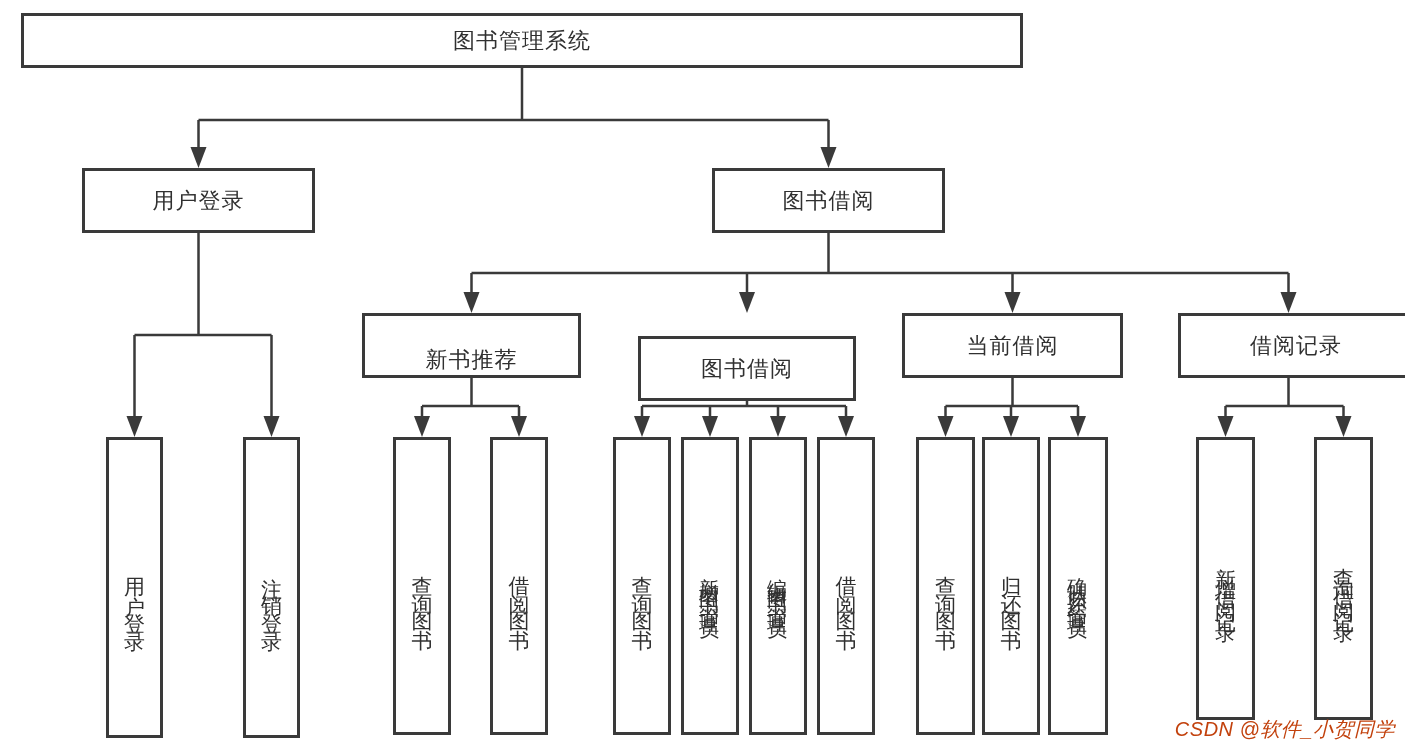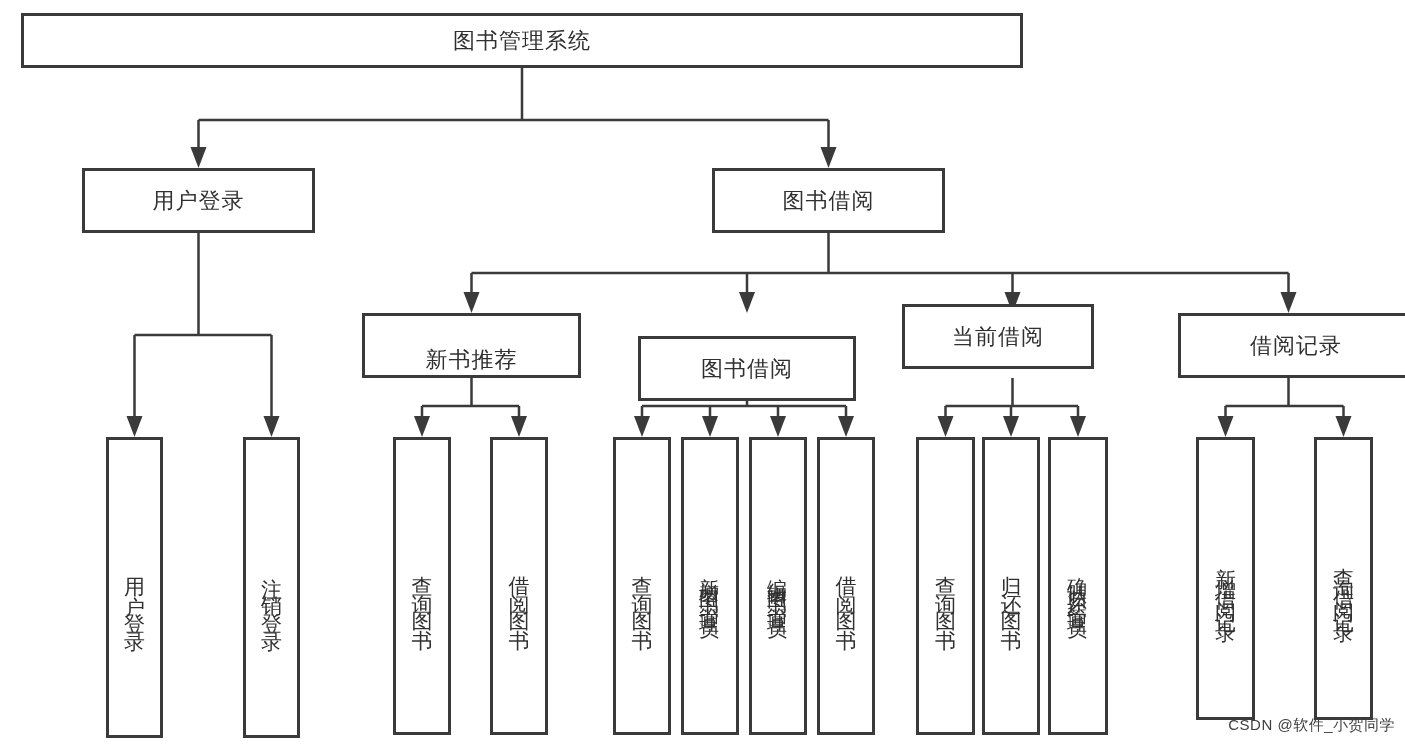--- a/index.html
+++ b/index.html
@@ -47,24 +47,25 @@
     white-space: nowrap;
   }
   .sp4 { font-size: 21px; letter-spacing: 18px; margin-bottom: -18px; }
   .sp6 { font-size: 21px; letter-spacing: 11px; margin-bottom: -11px; }
   .sp9 { font-size: 20px; letter-spacing: 6px;  margin-bottom: -6px; }
 
   .watermark {
     position: absolute;
     top: 716px;
     right: 10px;
-    font-size: 15px;
-    color: #404040;
+    font-size: 20px;
+    color: #c2410c;
     letter-spacing: 0.5px;
     white-space: nowrap;
+    font-style: italic;
   }
 </style>
 </head>
 <body>
 
 <div class="stage">
 
   <svg class="connectors" viewBox="0 0 1405 747" xmlns="http://www.w3.org/2000/svg">
     <g>
       <path d="M522 68 V120 M198.5 120 H828.5 M198.5 120 V150 M828.5 120 V150"></path>
@@ -118,21 +119,21 @@
   <div class="hbox" style="left:712px; top:168px; width:233px; height:65px;">
     <span>图书借阅</span>
   </div>
 
   <div class="hbox" style="left:362px; top:313px; width:219px; height:65px;align-items:flex-end;">
     <span>新书推荐</span>
   </div>
   <div class="hbox" style="left:638px; top:313px; width:218px; height:65px;margin-top:23px;">
     <span>图书借阅</span>
   </div>
-  <div class="hbox" style="left:902px; top:304px; width:192px; height:65px;">
+  <div class="hbox" style="left:902px; top:313px; width:221px; height:65px;">
     <span>当前借阅</span>
   </div>
   <div class="hbox" style="left:1178px; top:313px; width:236px; height:65px;">
     <span>借阅记录</span>
   </div>
 
   <div class="vbox" style="left:106px; top:437px; width:57px; height:301px;">
     <span class="sp4">用户登录</span>
   </div>
   <div class="vbox" style="left:243px; top:437px; width:57px; height:301px;">

